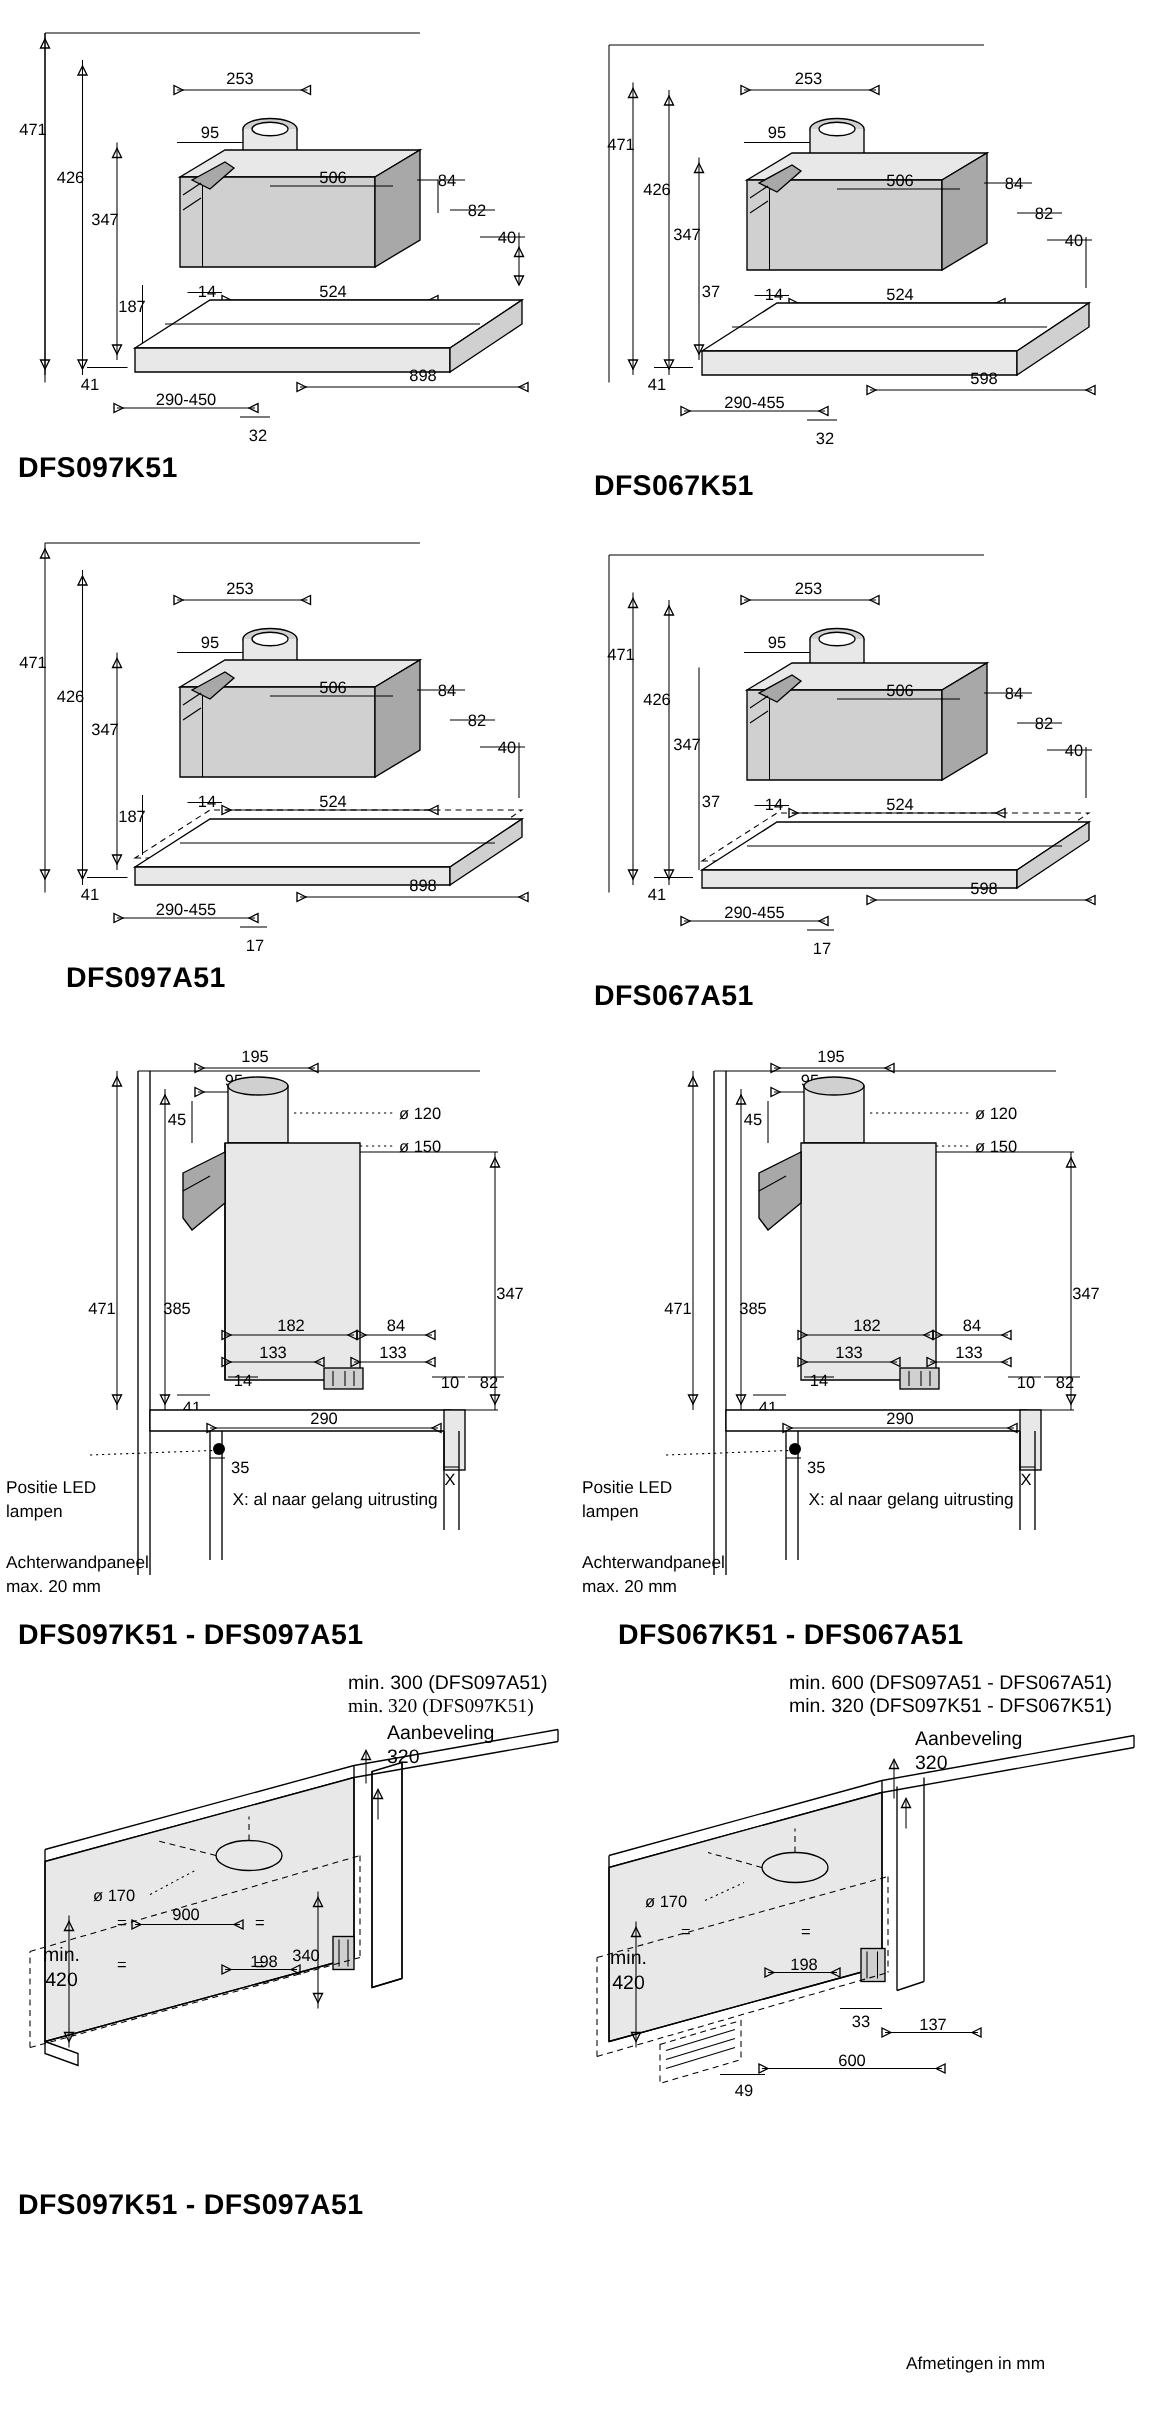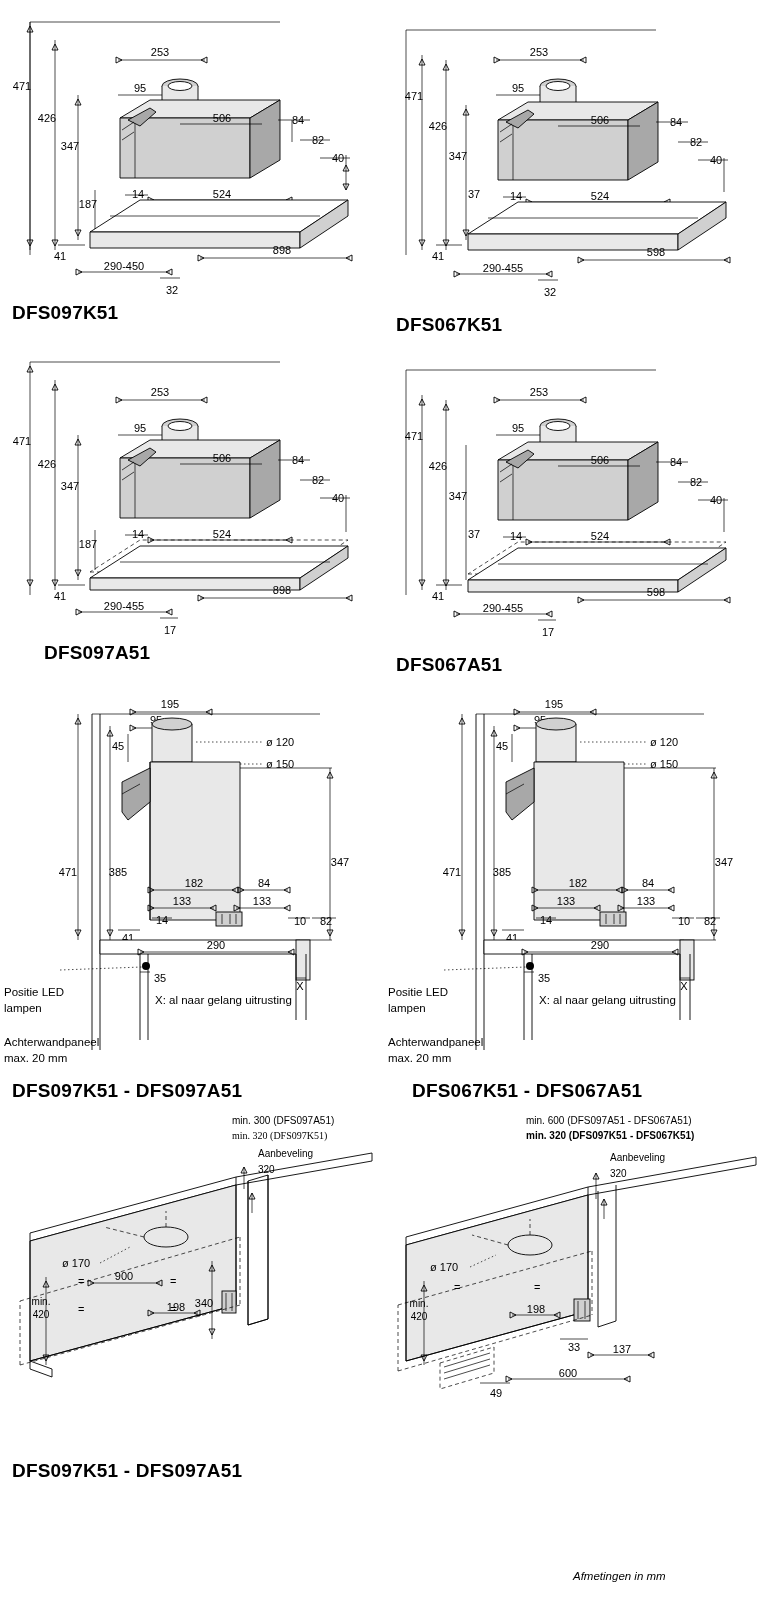--- a/index.html
+++ b/index.html
@@ -32,21 +32,21 @@
     line-height: 1.35;
   }
   .note {
     position: absolute;
     font-size: 11.5px;
     line-height: 1.35;
     white-space: pre-line;
   }
   .note-small {
     position: absolute;
-    font-size: 10px;
+    font-size: 13px;
     line-height: 1.3;
     white-space: pre-line;
   }
   .footer {
     position: absolute;
     font-size: 11.5px;
   }
   svg {
     display: block;
   }
@@ -813,22 +813,22 @@
         <path class="ln" d="M240 264 l6 -3 l0 6 z"></path>
         <text x="184" y="262" text-anchor="middle">600</text>
 
         <path class="ln-thin" d="M212 84 L212 58"></path>
         <path class="ln" d="M212 58 l-3 6 l6 0 z"></path>
         <path class="ln-thin" d="M220 104 L220 84"></path>
         <path class="ln" d="M220 84 l-3 6 l6 0 z"></path>
       </g>
     </svg>
     <div class="note-small" style="left:142px; top:-1px; width:240px;">min. 600 (DFS097A51 - DFS067A51)</div>
-    <div class="note-small" style="left:142px; top:14px; width:240px;font-weight:bold;">min. 320 (DFS097K51 - DFS067K51)</div>
+    <div class="note-small" style="left:142px; top:14px; width:240px;">min. 320 (DFS097K51 - DFS067K51)</div>
     <div class="note-small" style="left:226px; top:36px;">Aanbeveling</div>
     <div class="note-small" style="left:226px; top:52px;">320</div>
     <div class="note-small" style="left:18px; top:182px; width:34px; text-align:center;">min.
 420</div>
   </div>
 
-  <div class="footer" style="left:573px; top:1570px;font-style:italic;">Afmetingen in mm</div>
+  <div class="footer" style="left:604px; top:1570px;">Afmetingen in mm</div>
 
 </div>
 
 </body></html>

